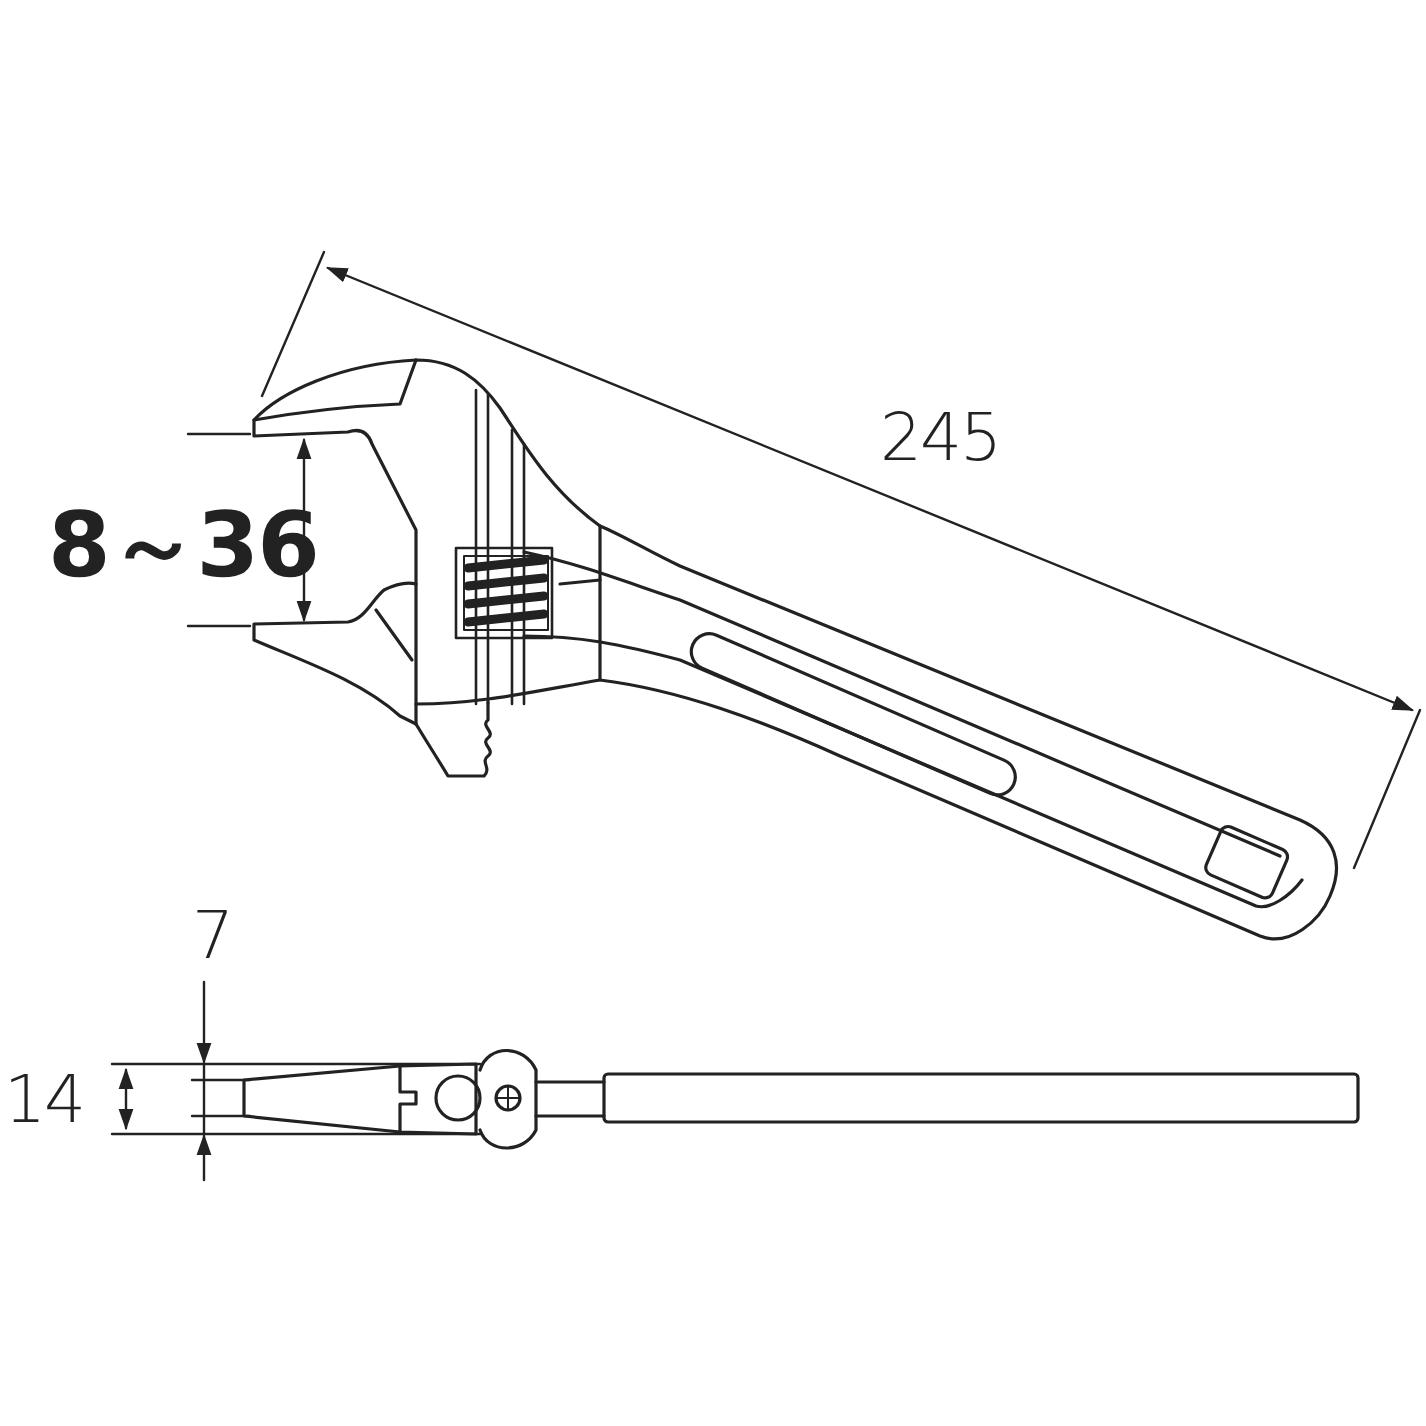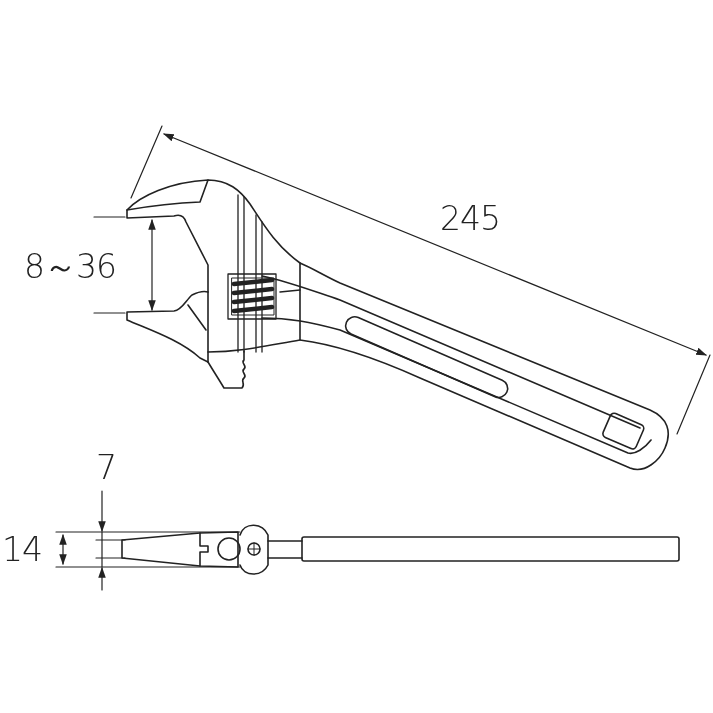--- a/index.html
+++ b/index.html
@@ -8,21 +8,21 @@
   svg { position: absolute; left: 0; top: 0; }
   .dim-label {
     position: absolute;
     font-family: "DejaVu Sans", sans-serif;
     font-weight: 300;
     color: #222222;
     line-height: 1;
     white-space: nowrap;
   }
   #lbl-length { left: 440px; top: 202px; font-size: 33px; letter-spacing: -1px; }
-  #lbl-jaw { left: 24px; top: 250px; font-size: 33px; letter-spacing: -1px; }
+  #lbl-jaw { left: 24px; top: 250px; font-size: 45px; letter-spacing: -1px; font-weight: bold; }
   #lbl-thick-tip { left: 96px; top: 451px; font-size: 33px; }
   #lbl-thick-body { left: 2px; top: 533px; font-size: 33px; letter-spacing: -1px; text-align: center; }
 </style>
 </head>
 <body>
 
 <div class="canvas">
 
   <svg width="713" height="713" viewBox="0 0 713 713" fill="none" stroke="#222222" stroke-width="1.6" stroke-linejoin="round" stroke-linecap="round">
     <defs>

